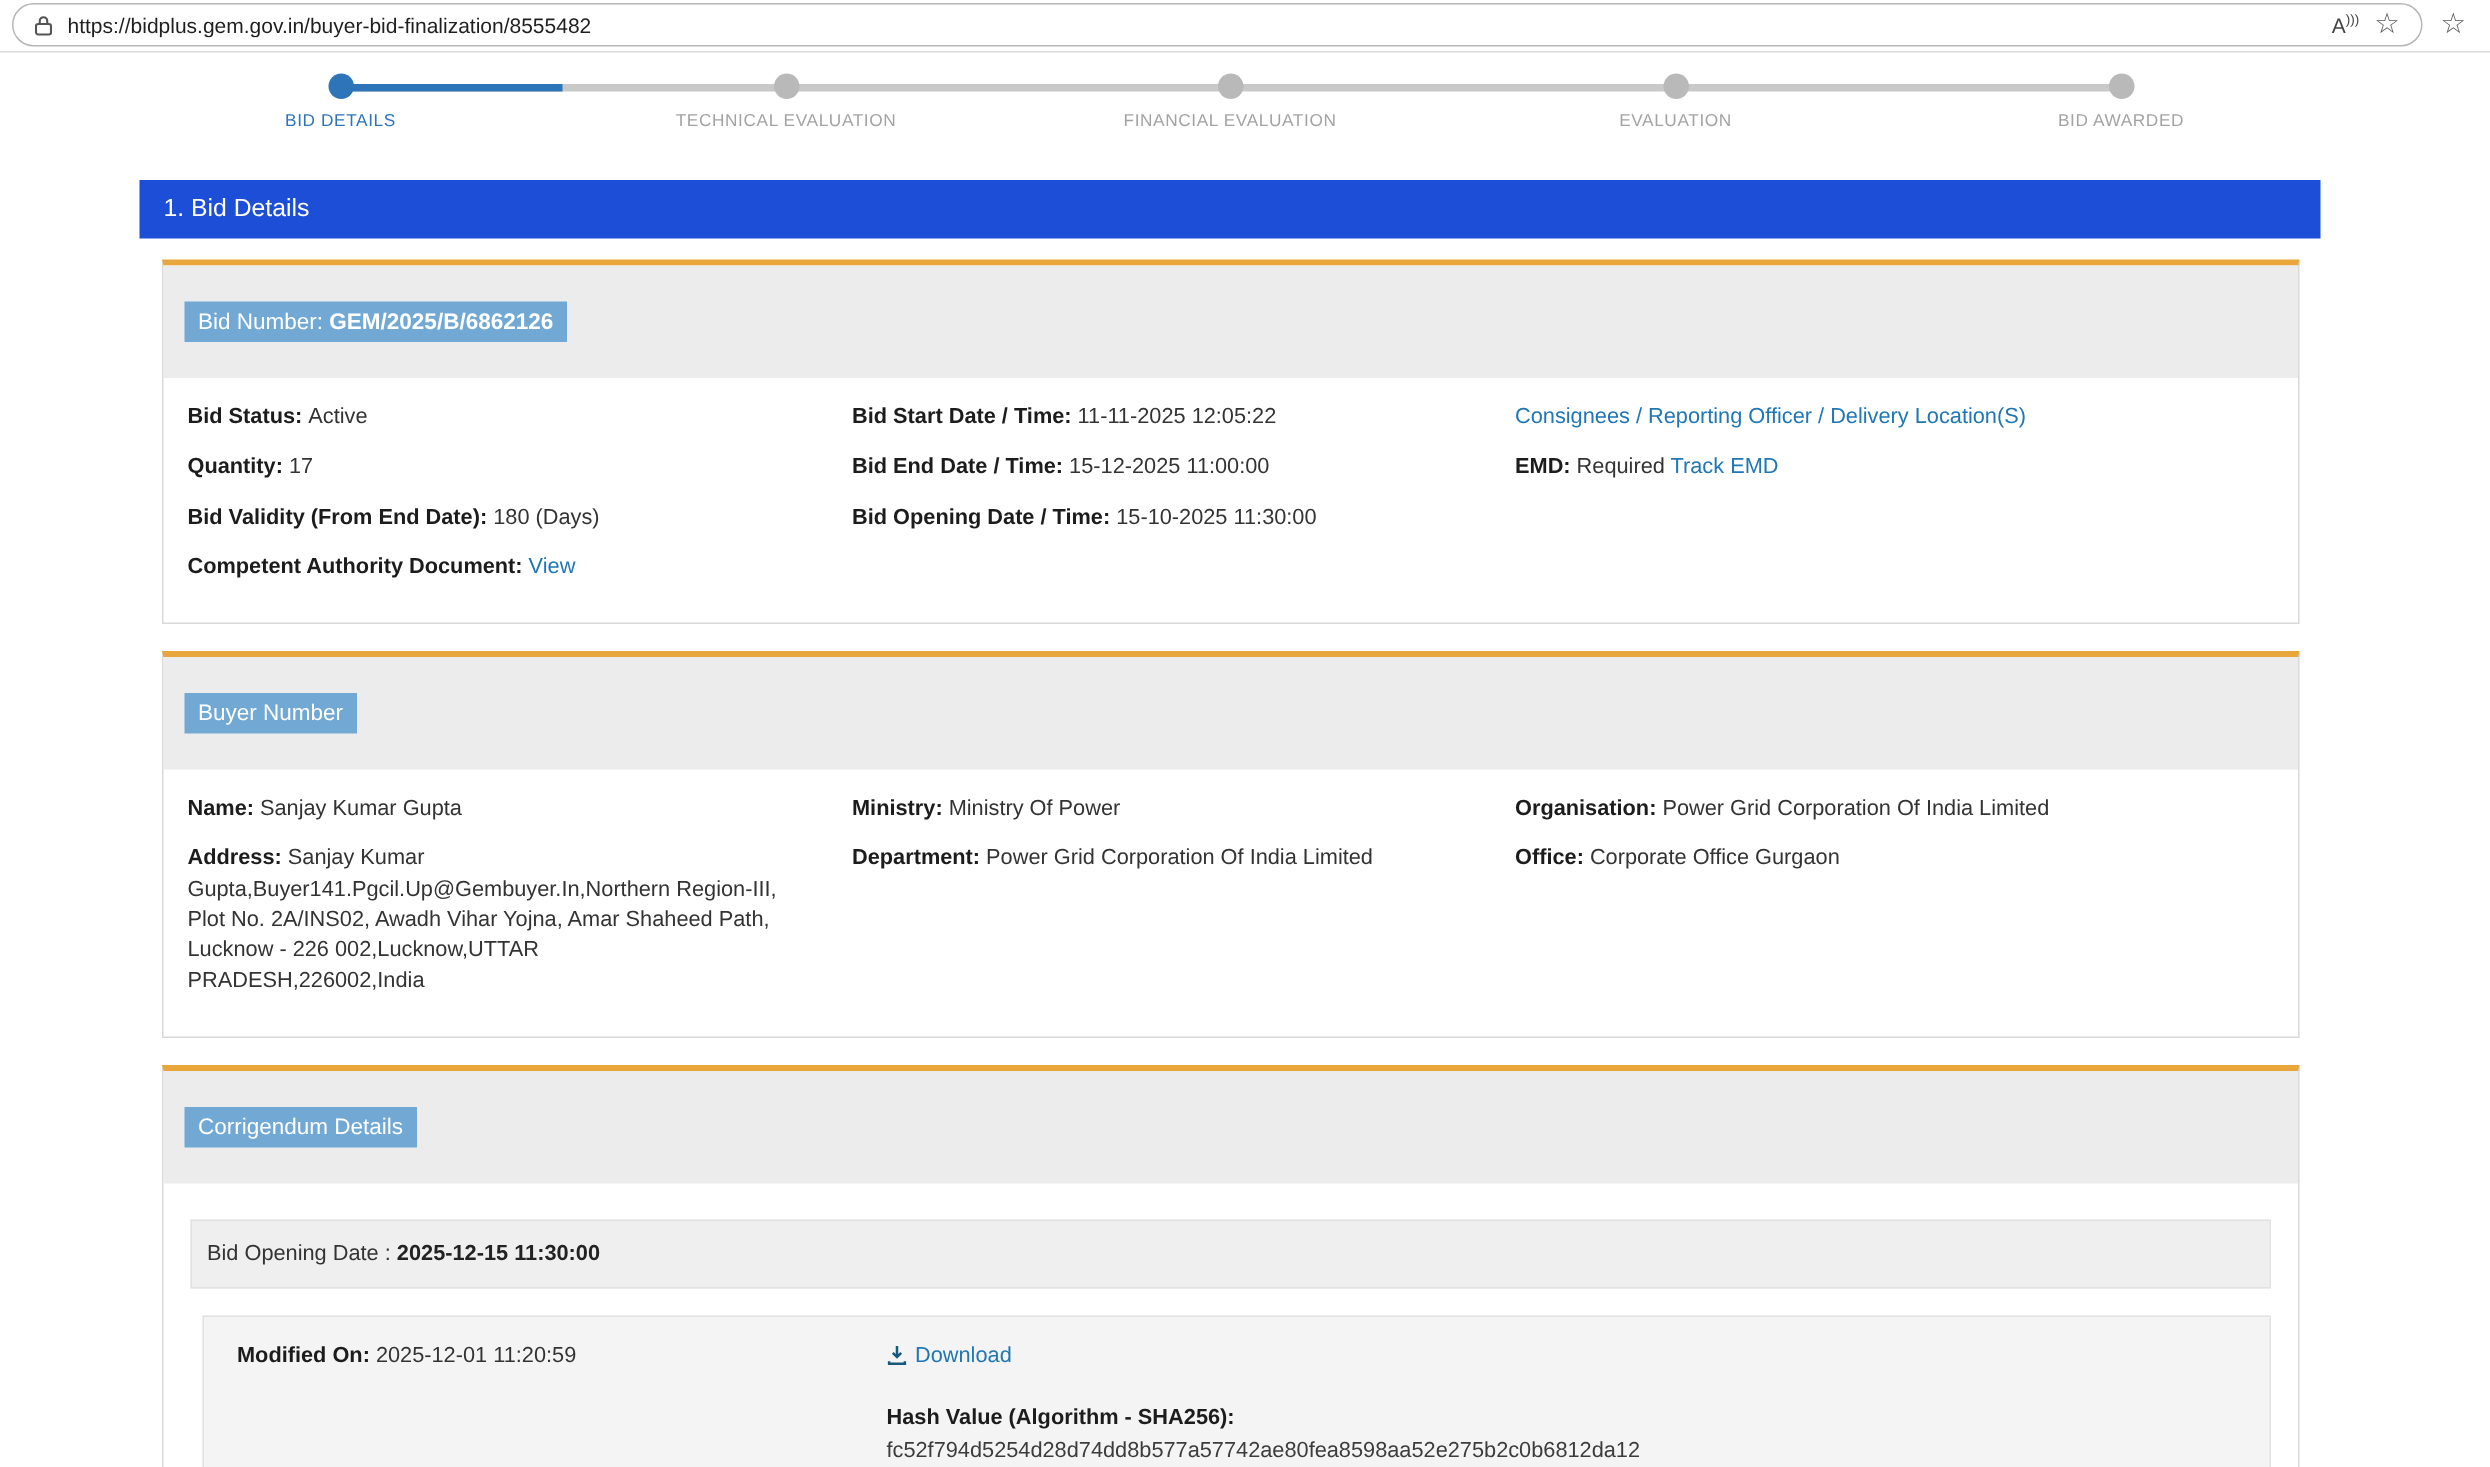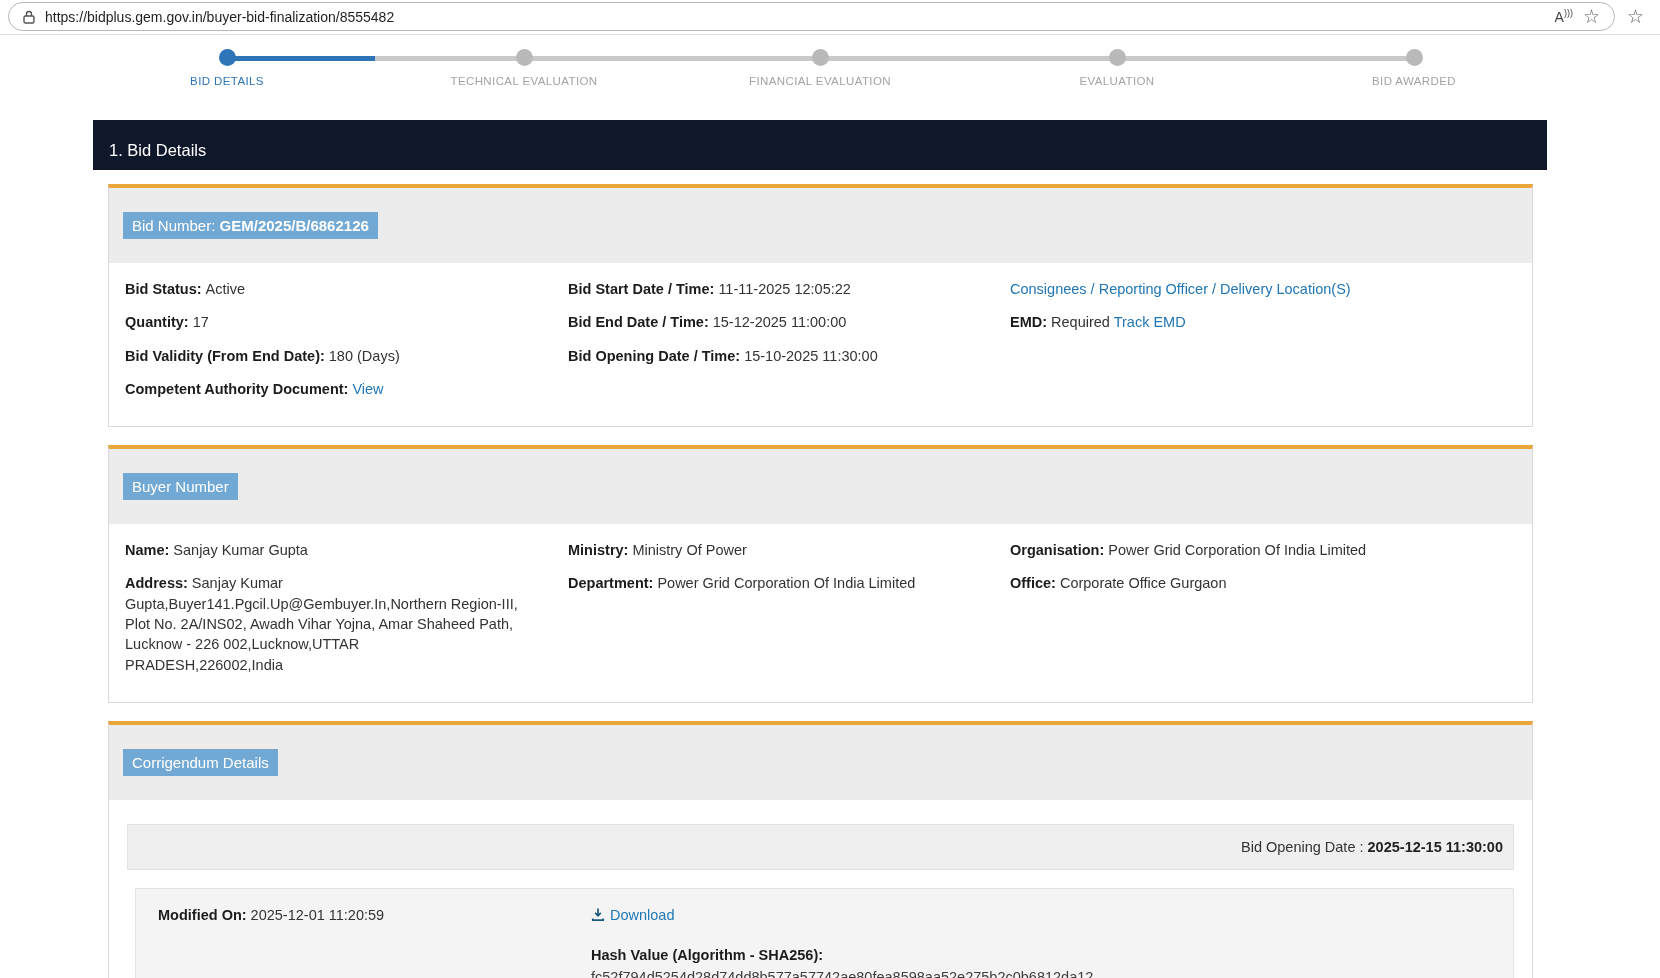--- a/index.html
+++ b/index.html
@@ -51,22 +51,22 @@
   .step .step-label {
     margin-top:9px; font-size:11.5px; letter-spacing:.4px; color:#a3a3a3;
   }
   .step.active .step-label { color:#2d74b8; }
   .step1 { left:227px; } .step2 { left:524px; } .step3 { left:820px; }
   .step4 { left:1117px; } .step5 { left:1414px; }
 
   
   .section-title {
     margin:14px 0 0 93px; width:1454px;
-    background:#0f172a; color:#fff;
-    font-size:16.5px; padding:21px 16px 10px 16px;
+    background:#1d4ed8; color:#fff;
+    font-size:16.5px; padding:10px 16px 10px 16px;
   }
 
   
   .card {
     margin:14px 0 0 108px; width:1425px;
     border:1px solid #d9d9d9; border-top:4px solid #e9a63b;
     background:#fff;
   }
   .card-head { background:#ececec; padding:24px 14px; }
   .badge {
@@ -79,21 +79,21 @@
     padding:3px 16px 14px 16px;
   }
   .field { margin:13px 0; font-size:14.5px; line-height:1.4; padding-right:47px; }
   .lbl { font-weight:bold; color:#1c1c1c; margin-right:4px; }
   a.link { color:#2077b4; text-decoration:none; cursor:pointer; }
 
   
   .corr-body { padding:12px 18px 30px 18px; }
   .corr-row {
     background:#efefef; border:1px solid #e2e2e2;
-    text-align:right; padding:14px 10px; font-size:14.5px;
+    text-align:left; padding:14px 10px; font-size:14.5px;
     margin-top:12px; color:#333;
   }
   .corr-row b { font-weight:bold; color:#222; }
   .mod-panel {
     margin:18px 0 6px 8px;
     background:#f4f4f4; border:1px solid #e2e2e2;
     padding:18px 22px 22px 22px;
     display:grid; grid-template-columns:433px 1fr;
     font-size:14.5px;
   }

